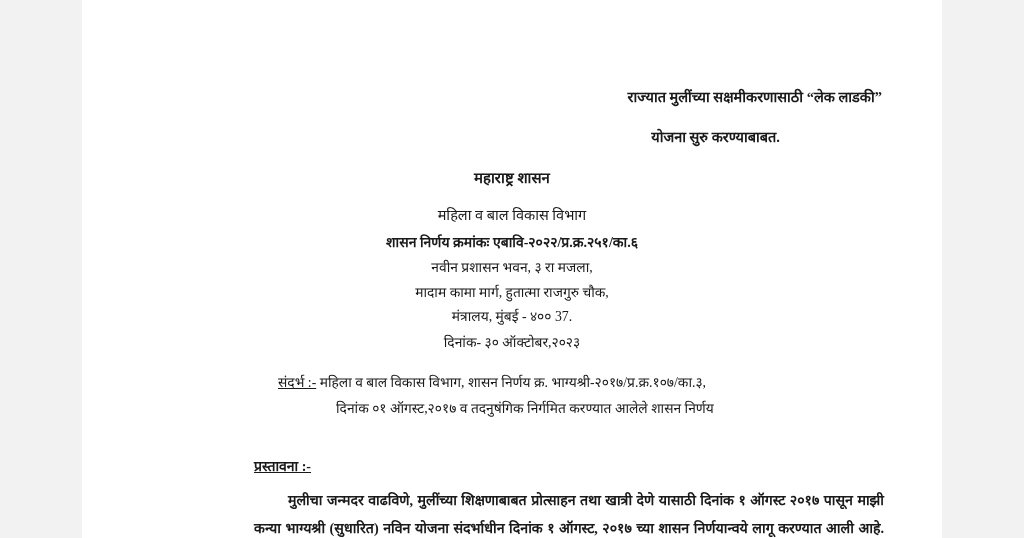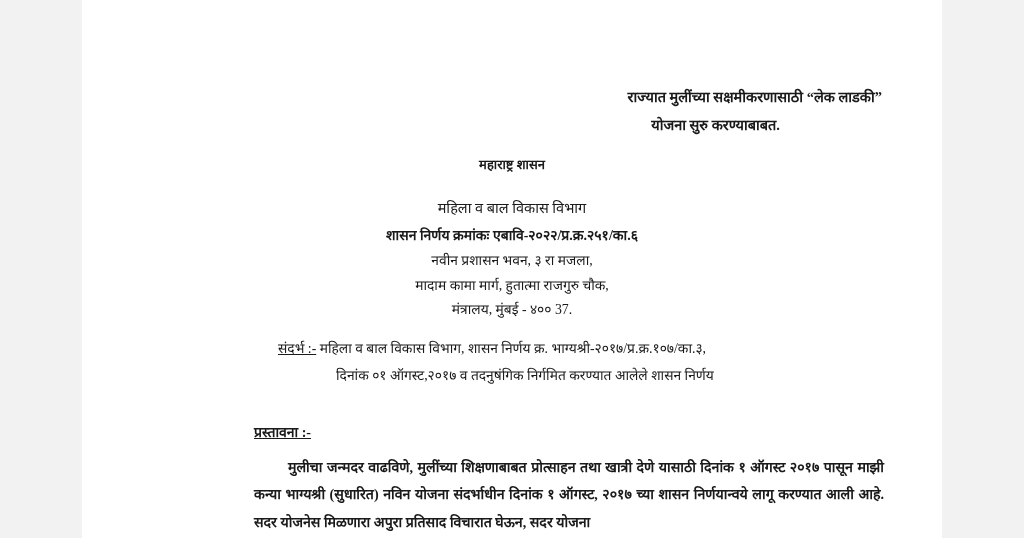--- a/index.html
+++ b/index.html
@@ -57,31 +57,31 @@
 
   
   .subject {
     margin: 0;
     padding: 0 60px 0 0;
     text-align: right;
     font-size: 14.5px;
     font-weight: 600;
   }
   .subject .line1 { display: block; margin-top: 86px; }
-  .subject .line2 { display: block; margin-top: 6px; padding-right: 102px; }
+  .subject .line2 { display: block; margin-top: 18px; padding-right: 102px; }
 
   
   .center-block {
     text-align: center;
     margin-top: 18px;
   }
   .center-block .gov {
     font-weight: 700;
-    font-size: 13px;
-    margin-bottom: 22px;
+    font-size: 15px;
+    margin-bottom: 14px;
   }
   .center-block .dept {
     font-weight: 400;
     font-size: 14.5px;
     margin-bottom: 5px;
   }
   .center-block .gr-no {
     font-weight: 700;
     font-size: 14px;
     margin-bottom: 4px;
@@ -151,20 +151,21 @@
         <span class="line2">योजना सुरु करण्याबाबत.</span>
       </div>
 
       <div class="center-block">
         <div class="gov">महाराष्ट्र शासन</div>
         <div class="dept">महिला व बाल विकास विभाग</div>
         <div class="gr-no">शासन निर्णय क्रमांकः एबावि-२०२२/प्र.क्र.२५१/का.६</div>
         <div class="addr">नवीन प्रशासन भवन, ३ रा मजला,</div>
         <div class="addr">मादाम कामा मार्ग, हुतात्मा राजगुरु चौक,</div>
         <div class="addr">मंत्रालय, मुंबई - ४०० 37.</div>
+        <div class="date">दिनांक- ३० ऑक्टोबर,२०२३</div>
       </div>
 
       <div class="ref-block">
         <span class="ref-label">संदर्भ :-</span>
         <span>महिला व बाल विकास विभाग, शासन निर्णय क्र. भाग्यश्री-२०१७/प्र.क्र.१०७/का.३,</span>
         <span class="ref-line2">दिनांक ०१ ऑगस्ट,२०१७ व तदनुषंगिक निर्गमित करण्यात आलेले शासन निर्णय</span>
       </div>
 
       <div class="preamble-title">प्रस्तावना :-</div>
 

